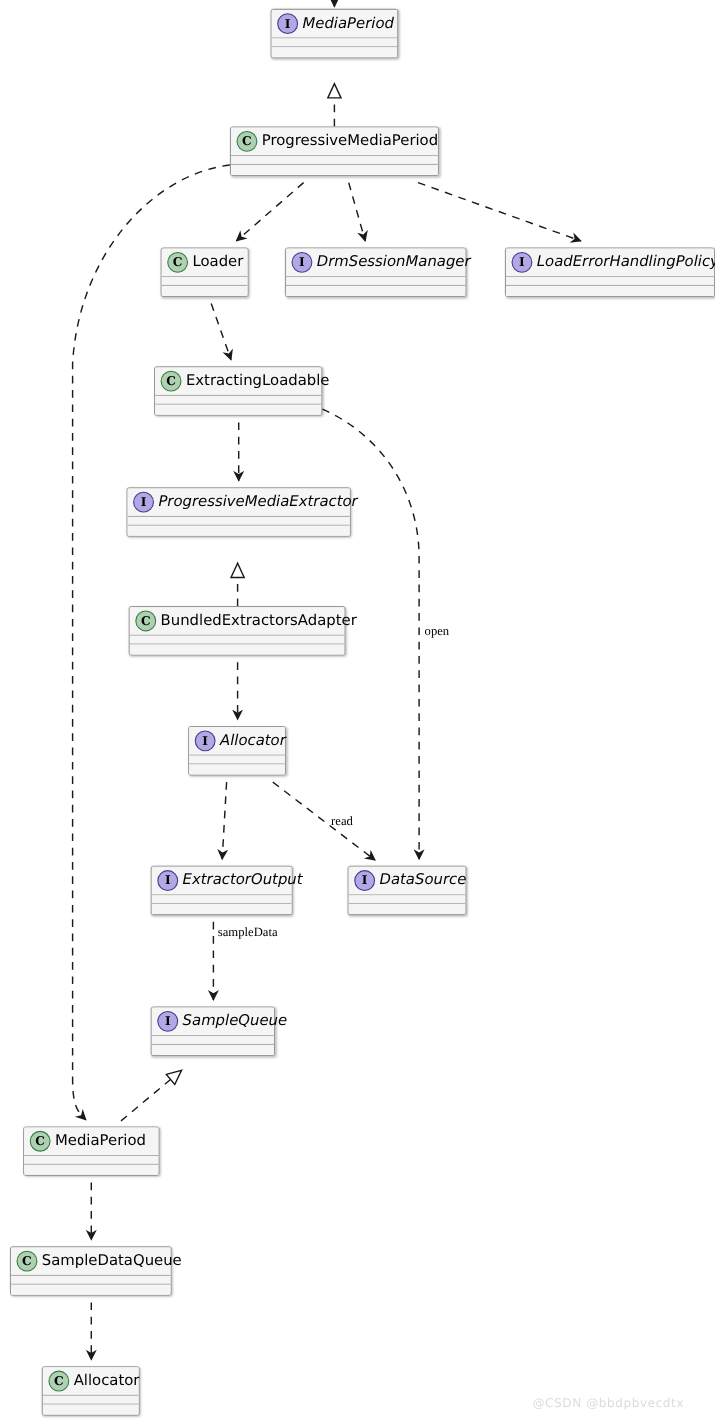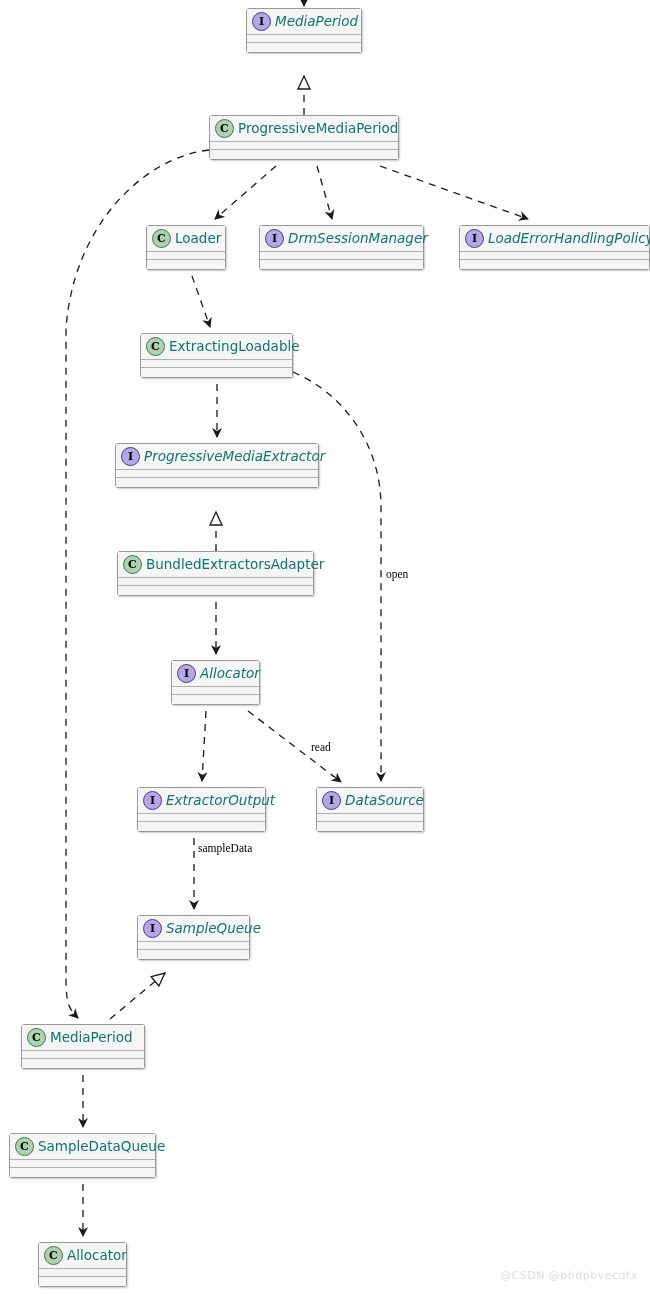--- a/index.html
+++ b/index.html
@@ -68,21 +68,21 @@
   .stereo.cls {
     background: #ADD1B2;
     border: 1px solid #3A7C41;
   }
   .stereo.iface {
     background: #B4A7E5;
     border: 1px solid #4A3A8C;
   }
   .node-label {
     font-size: 13.5px;
-    color: #0f766e;
+    color: #000000;
     white-space: nowrap;
     line-height: 1;
   }
   .node-label.italic {
     font-style: italic;
   }
   .edge-label {
     position: absolute;
     font-family: Liberation Serif, serif;
     font-size: 11.5px;
@@ -280,18 +280,18 @@
   <div class="node" style="left:38px;top:1242px;width:89px;">
     <div class="node-head">
       <span class="stereo cls">C</span>
       <span class="node-label">Allocator</span>
     </div>
     <div class="node-comp"></div>
     <div class="node-comp last"></div>
   </div>
 
   <div class="edge-label" style="left:386px;top:568px;">open</div>
-  <div class="edge-label" style="left:311px;top:741px;">read</div>
+  <div class="edge-label" style="left:301px;top:741px;">read</div>
   <div class="edge-label" style="left:198px;top:842px;">sampleData</div>
 
-  <div class="watermark" style="left:500px;top:1269px;">@CSDN @bbdpbvecdtx</div>
+  <div class="watermark" style="left:484px;top:1269px;">@CSDN @bbdpbvecdtx</div>
 
 </div>
 
 </body></html>

